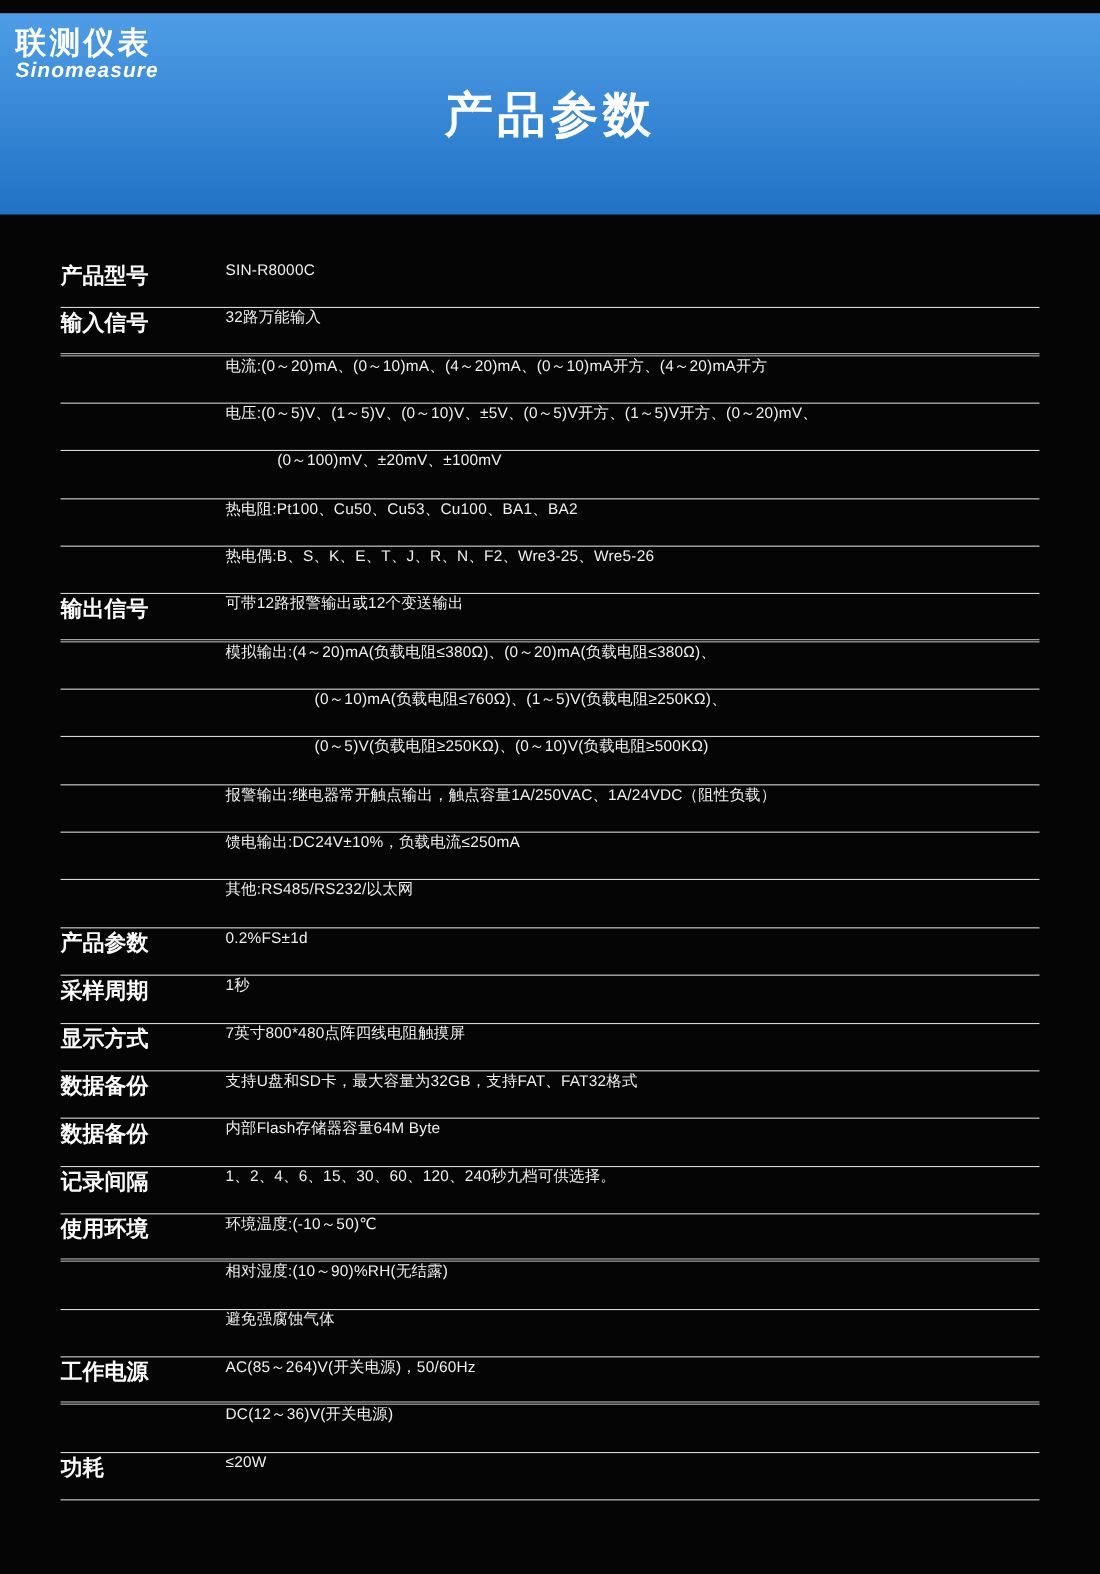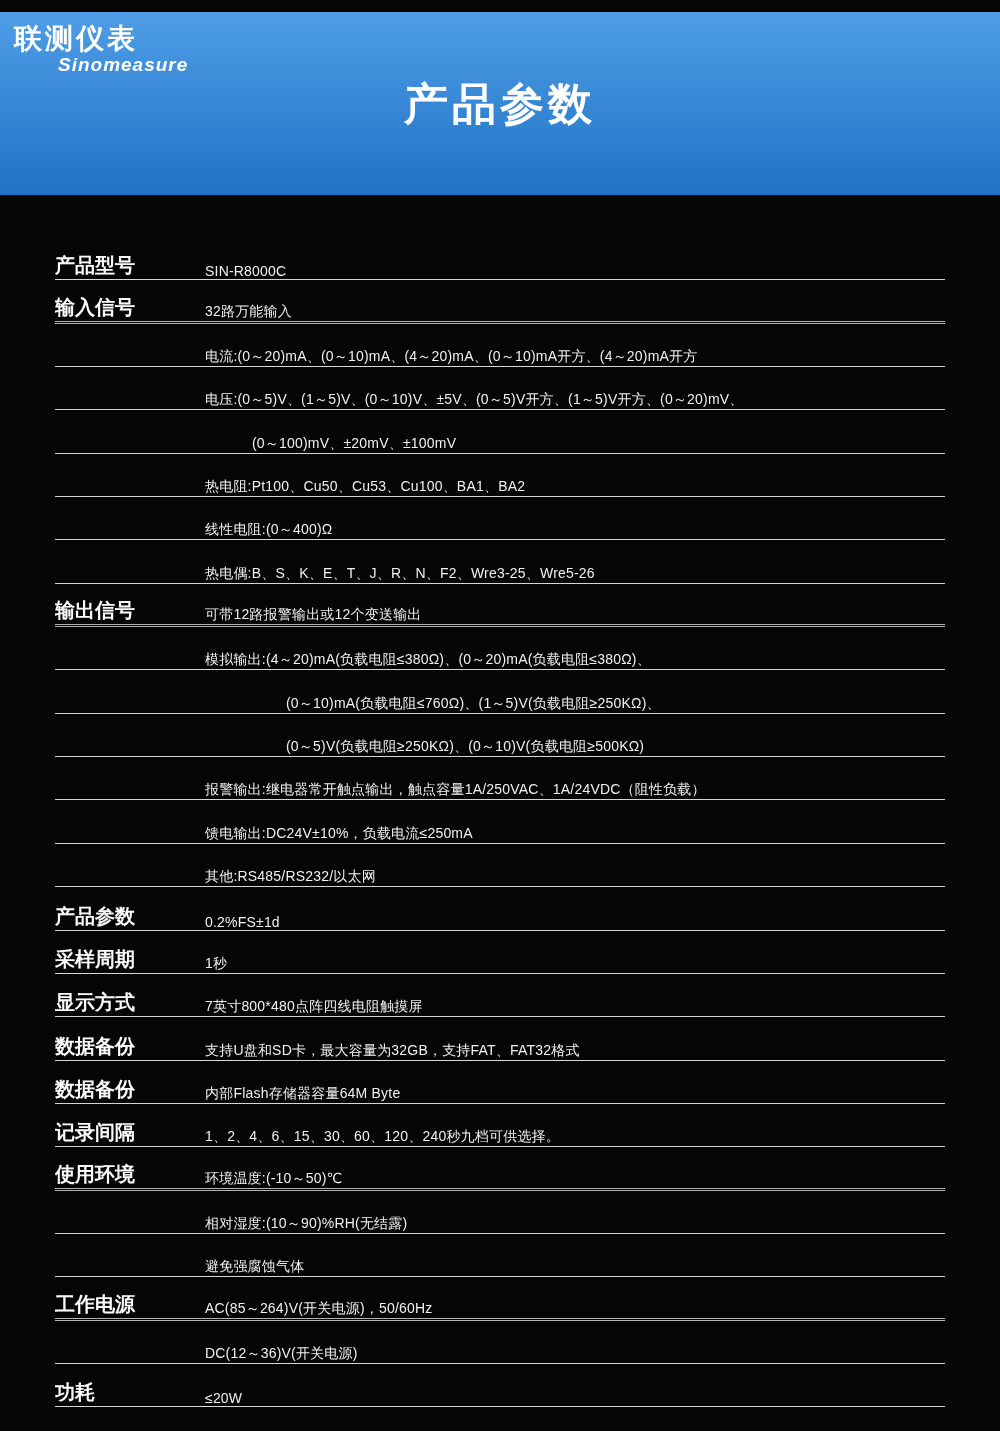--- a/index.html
+++ b/index.html
@@ -21,32 +21,32 @@
   }
   .header{
     position:absolute;top:12px;left:0;width:1000px;height:183px;
     background:linear-gradient(180deg,var(--header-top) 0%,var(--header-bottom) 100%);
   }
   .logo{position:absolute;top:11px;left:14px;color:#ffffff;}
   .logo-cn{
     font-size:28px;font-weight:bold;letter-spacing:3px;line-height:1.15;
   }
   .logo-en{
-    font-size:19px;font-weight:bold;font-style:italic;letter-spacing:1px;line-height:1.1;margin-left:44px;
+    font-size:19px;font-weight:bold;font-style:italic;letter-spacing:1px;line-height:1.1;
   }
   .page-title{
     position:absolute;top:63px;left:0;width:1000px;
     text-align:center;color:#ffffff;
     font-size:44px;font-weight:bold;letter-spacing:4px;
   }
   .spec-table{
     position:absolute;top:237px;left:55px;width:890px;
   }
   .row{
-    display:flex;align-items:flex-end;
+    display:flex;align-items:flex-start;
     height:43.35px;
     border-bottom:1px solid var(--line);
     overflow:hidden;white-space:nowrap;
   }
   .section[data-multi="true"] .row:first-child{
     border-bottom:3px double var(--line-thick);
   }
   .label{
     width:150px;flex:0 0 150px;
     font-size:20px;font-weight:bold;color:#fafafa;
@@ -91,24 +91,20 @@
       <div class="row indent-1">
         <div class="label"></div>
         <div class="value">(0～100)mV、±20mV、±100mV</div>
       </div>
       <div class="row indent-0">
         <div class="label"></div>
         <div class="value">热电阻:Pt100、Cu50、Cu53、Cu100、BA1、BA2</div>
       </div>
       <div class="row indent-0">
         <div class="label"></div>
-        <div class="value">线性电阻:(0～400)Ω</div>
-      </div>
-      <div class="row indent-0">
-        <div class="label"></div>
         <div class="value">热电偶:B、S、K、E、T、J、R、N、F2、Wre3-25、Wre5-26</div>
       </div>
     </div>
     <div class="section" data-multi="true">
       <div class="row indent-0">
         <div class="label">输出信号</div>
         <div class="value">可带12路报警输出或12个变送输出</div>
       </div>
       <div class="row indent-0">
         <div class="label"></div>

